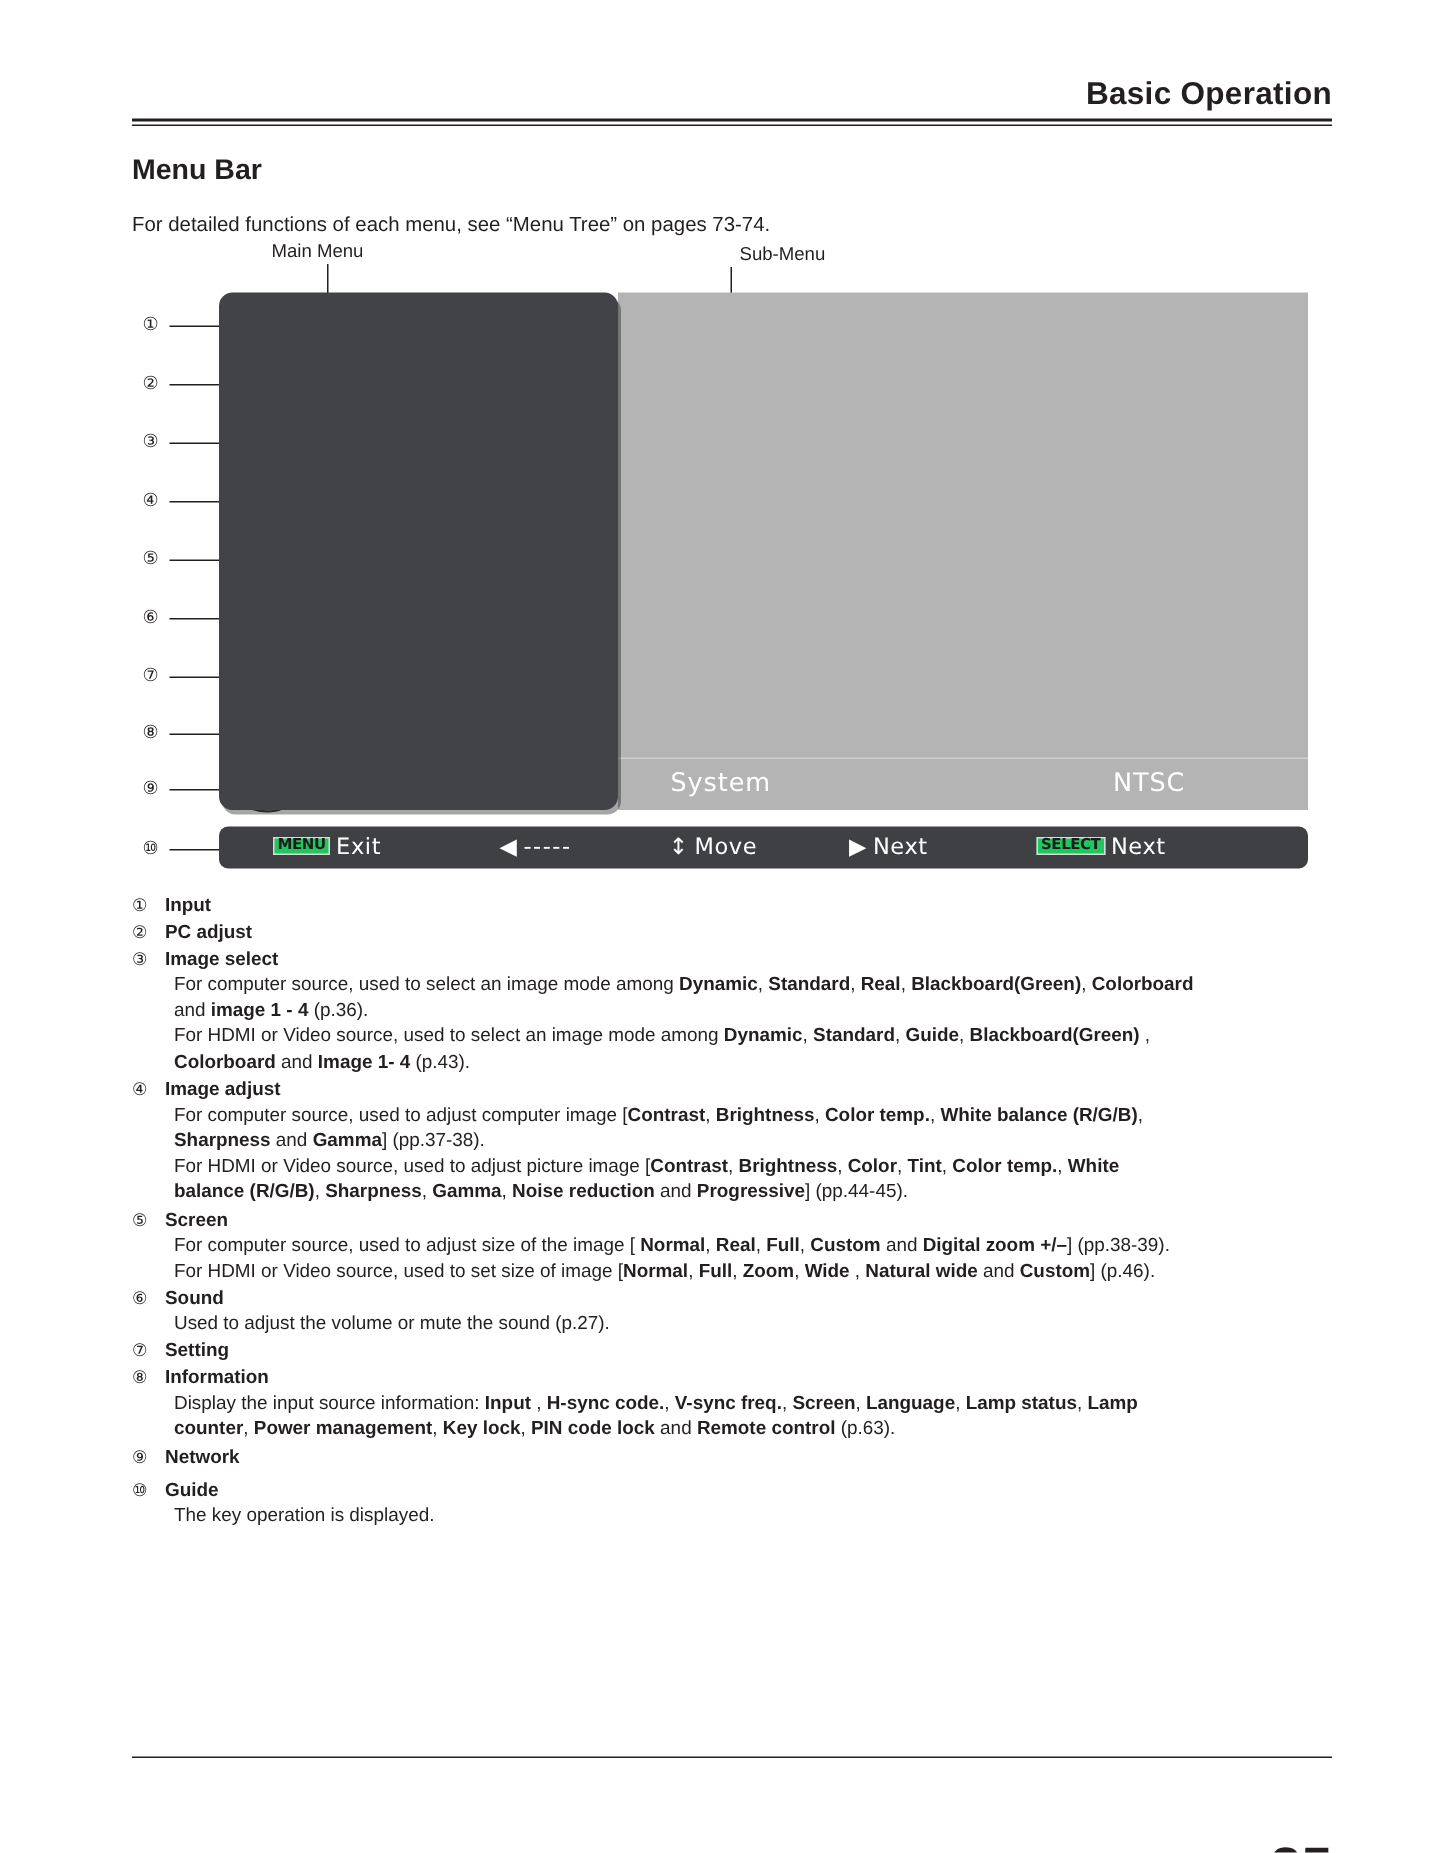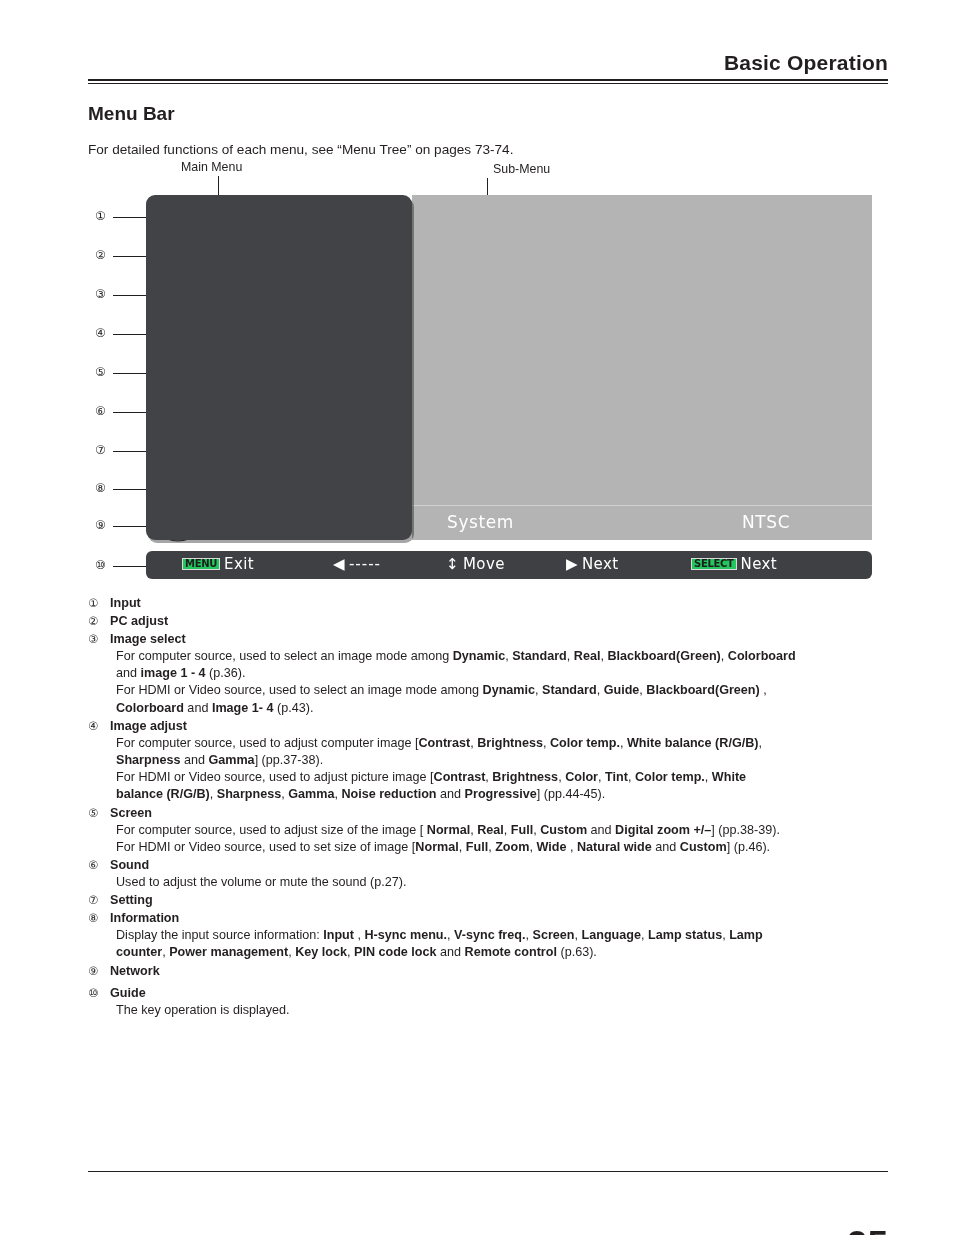--- a/index.html
+++ b/index.html
@@ -554,21 +554,21 @@
     </div>
     <div class="d-body">Used to adjust the volume or mute the sound (p.27).</div>
     <div class="d-head">
       <span class="d-num">⑦</span>
       <span class="d-title">Setting</span>
     </div>
     <div class="d-head">
       <span class="d-num">⑧</span>
       <span class="d-title">Information</span>
     </div>
-    <div class="d-body">Display the input source information: <b>Input</b> , <b>H-sync menu.</b>, <b>V-sync freq.</b>, <b>Screen</b>, <b>Language</b>, <b>Lamp status</b>, <b>Lamp</b><br><b>counter</b>, <b>Power management</b>, <b>Key lock</b>, <b>PIN code lock</b> and <b>Remote control</b> (p.63).</div>
+    <div class="d-body">Display the input source information: <b>Input</b> , <b>H-sync code.</b>, <b>V-sync freq.</b>, <b>Screen</b>, <b>Language</b>, <b>Lamp status</b>, <b>Lamp</b><br><b>counter</b>, <b>Power management</b>, <b>Key lock</b>, <b>PIN code lock</b> and <b>Remote control</b> (p.63).</div>
     <div class="d-head">
       <span class="d-num">⑨</span>
       <span class="d-title">Network</span>
     </div>
     <div class="d-gap"></div>
     <div class="d-head">
       <span class="d-num">⑩</span>
       <span class="d-title">Guide</span>
     </div>
     <div class="d-body">The key operation is displayed.</div>

